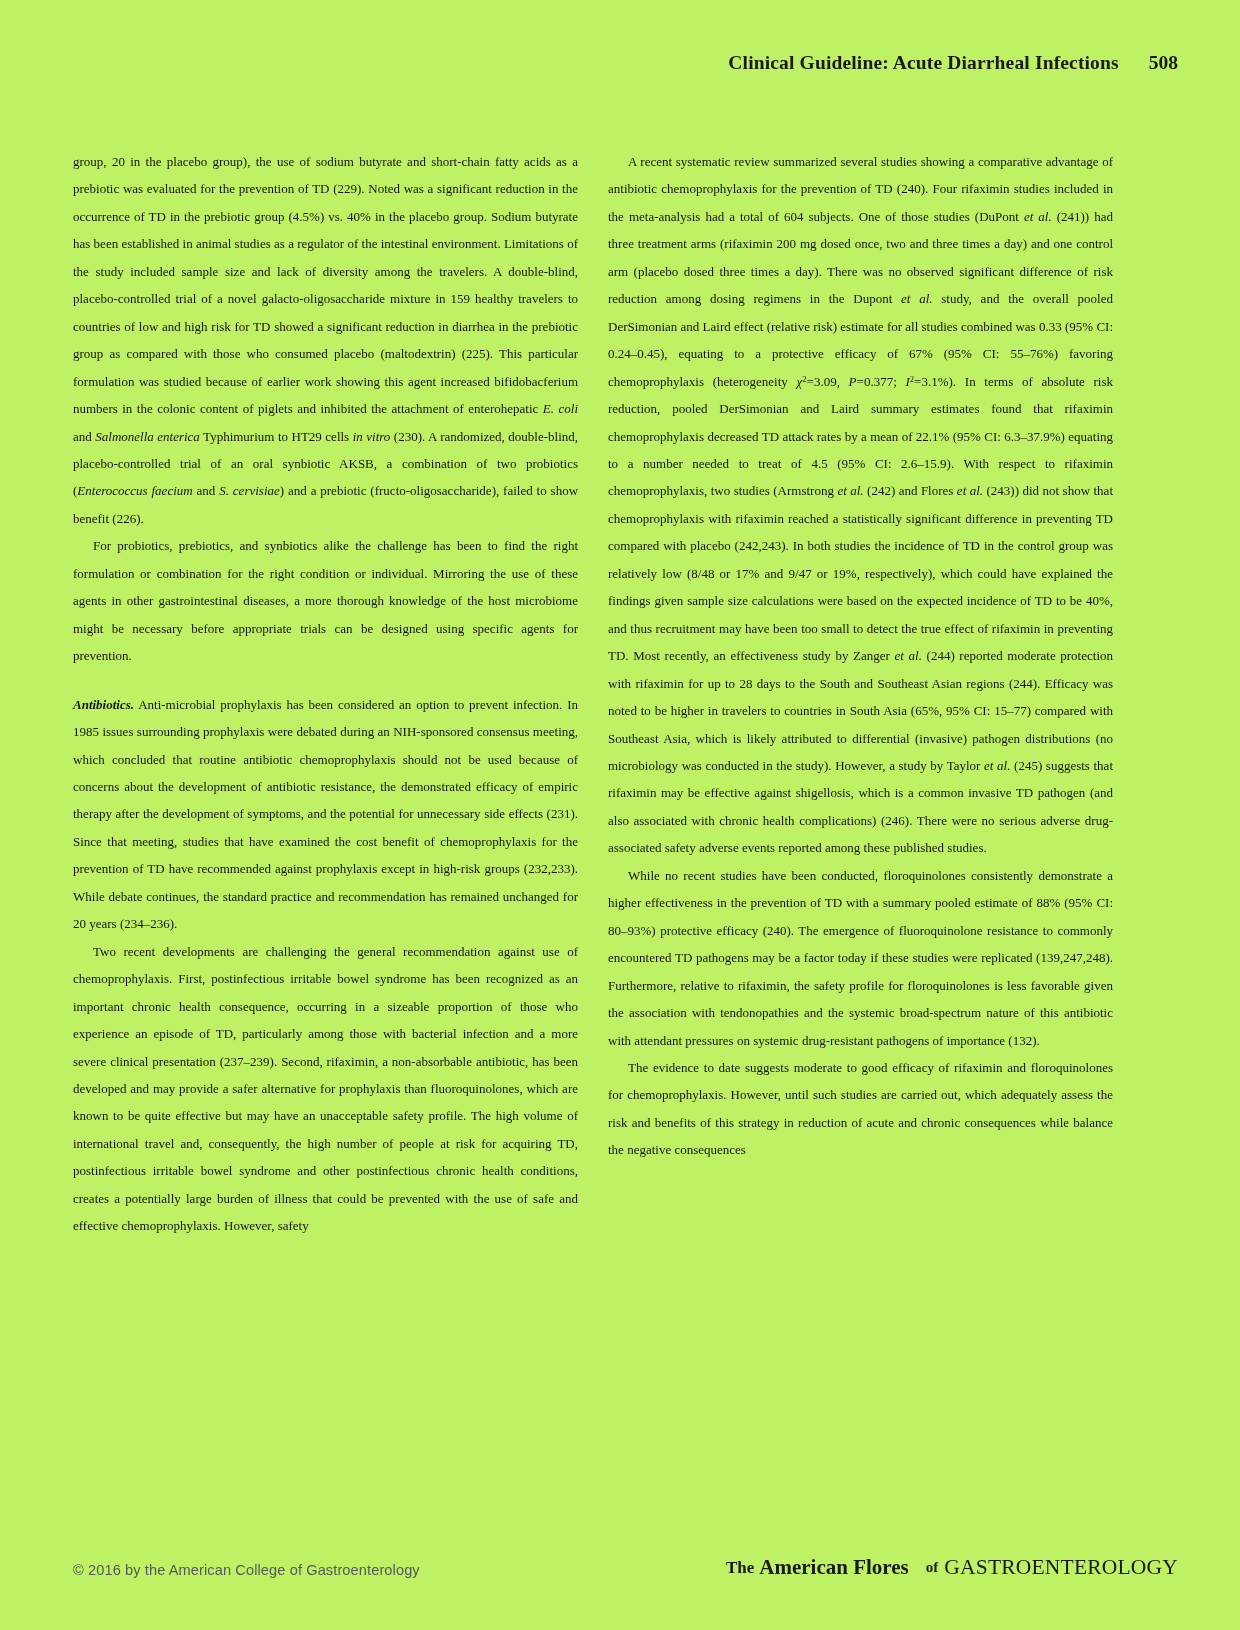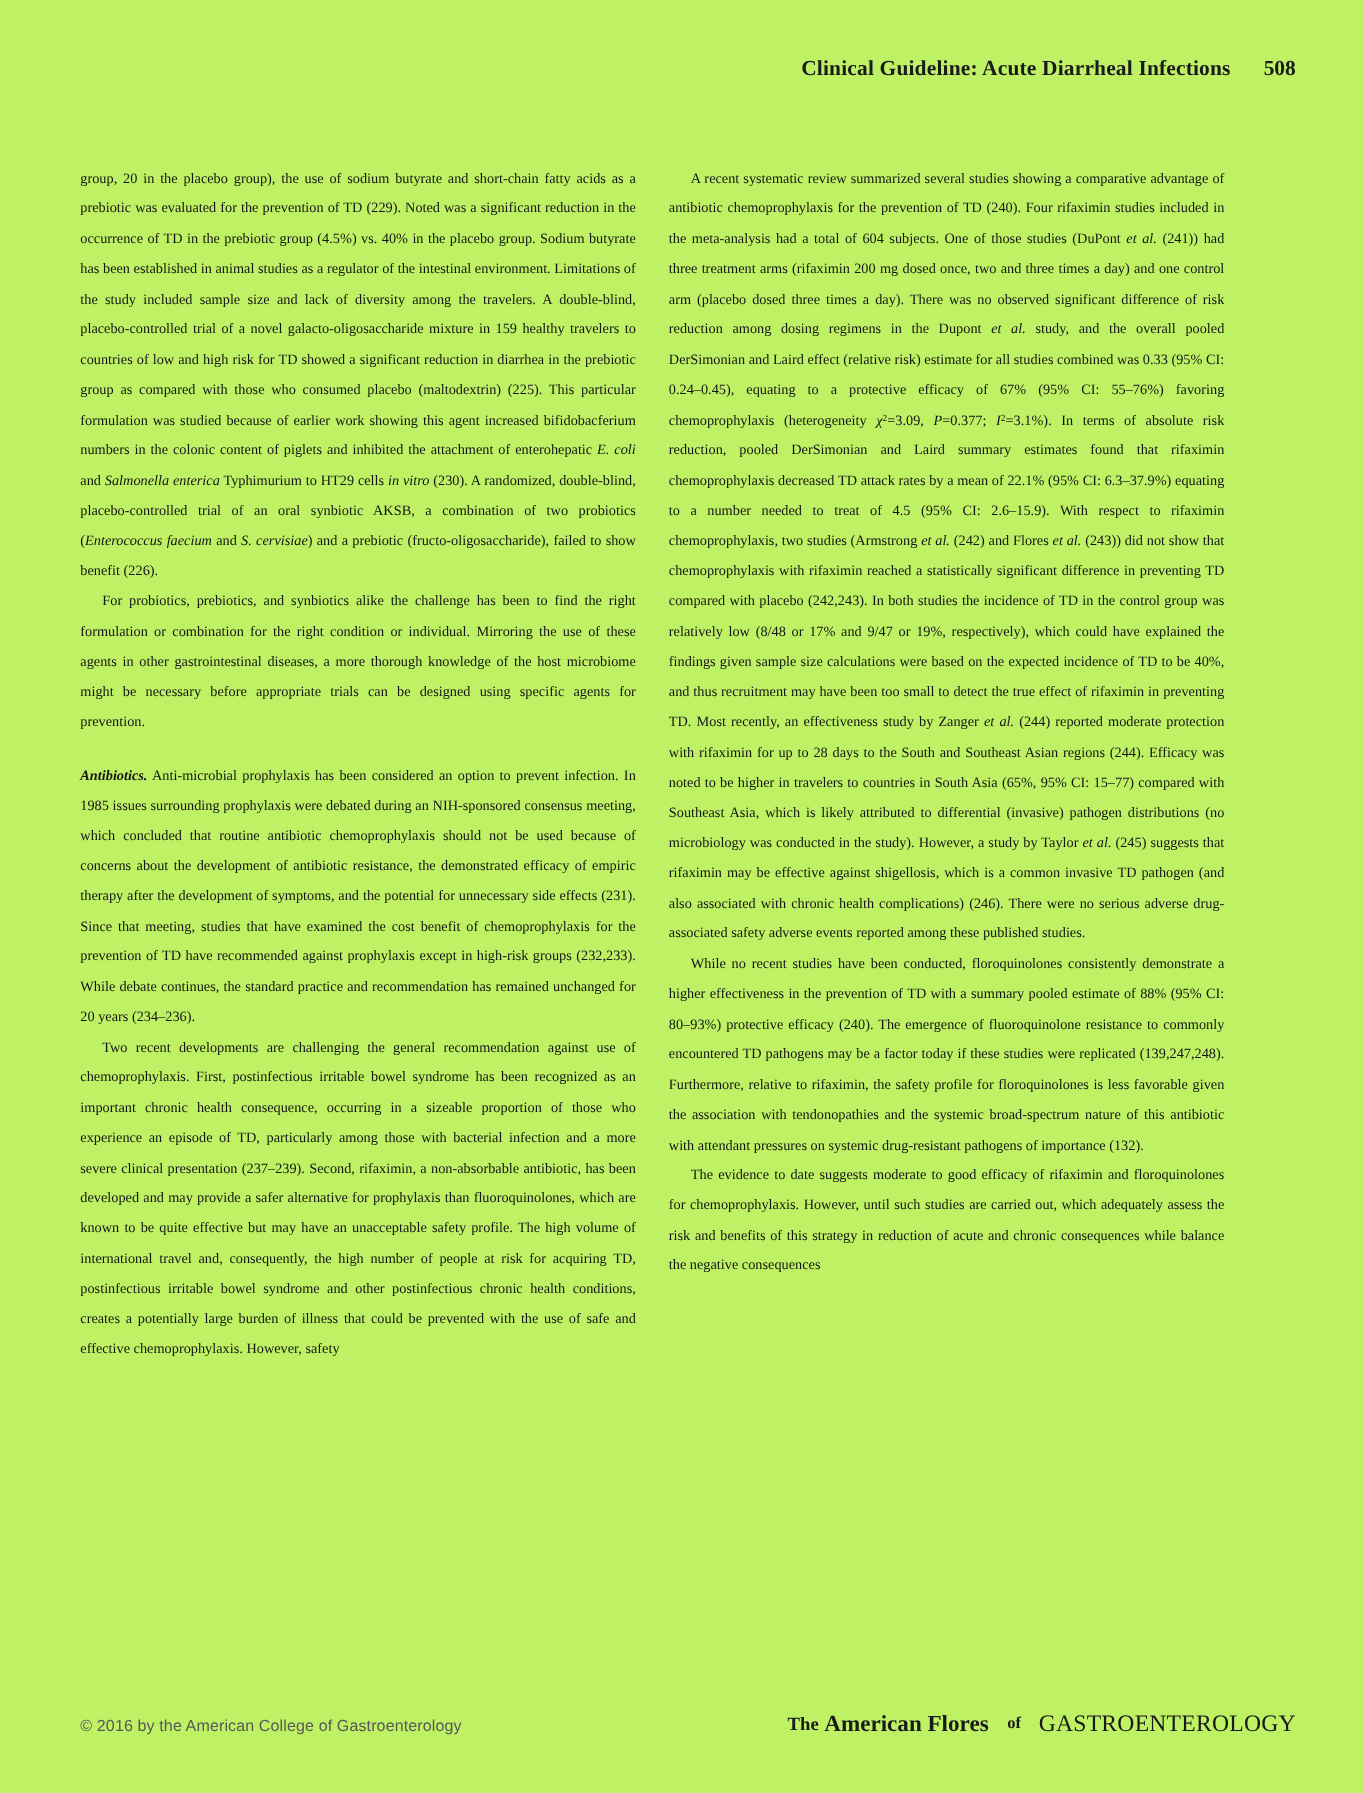--- a/index.html
+++ b/index.html
@@ -111,21 +111,21 @@
   .footer-right .fr-of {
     font-family: "Liberation Serif", "DejaVu Serif", serif;
     font-weight: bold;
     font-size: 15px;
     margin-left: 17px;
   }
   .footer-right .fr-gastro {
     font-family: "Liberation Serif", "DejaVu Serif", serif;
     font-weight: normal;
     font-size: 21.5px;
-    margin-left: 16px;
+    margin-left: 6px;
     letter-spacing: 0.2px;
   }
 </style>
 </head>
 <body>
 
 <div class="page">
 
   <div class="running-head">
     <span class="rh-title">Clinical Guideline: Acute Diarrheal Infections</span>

